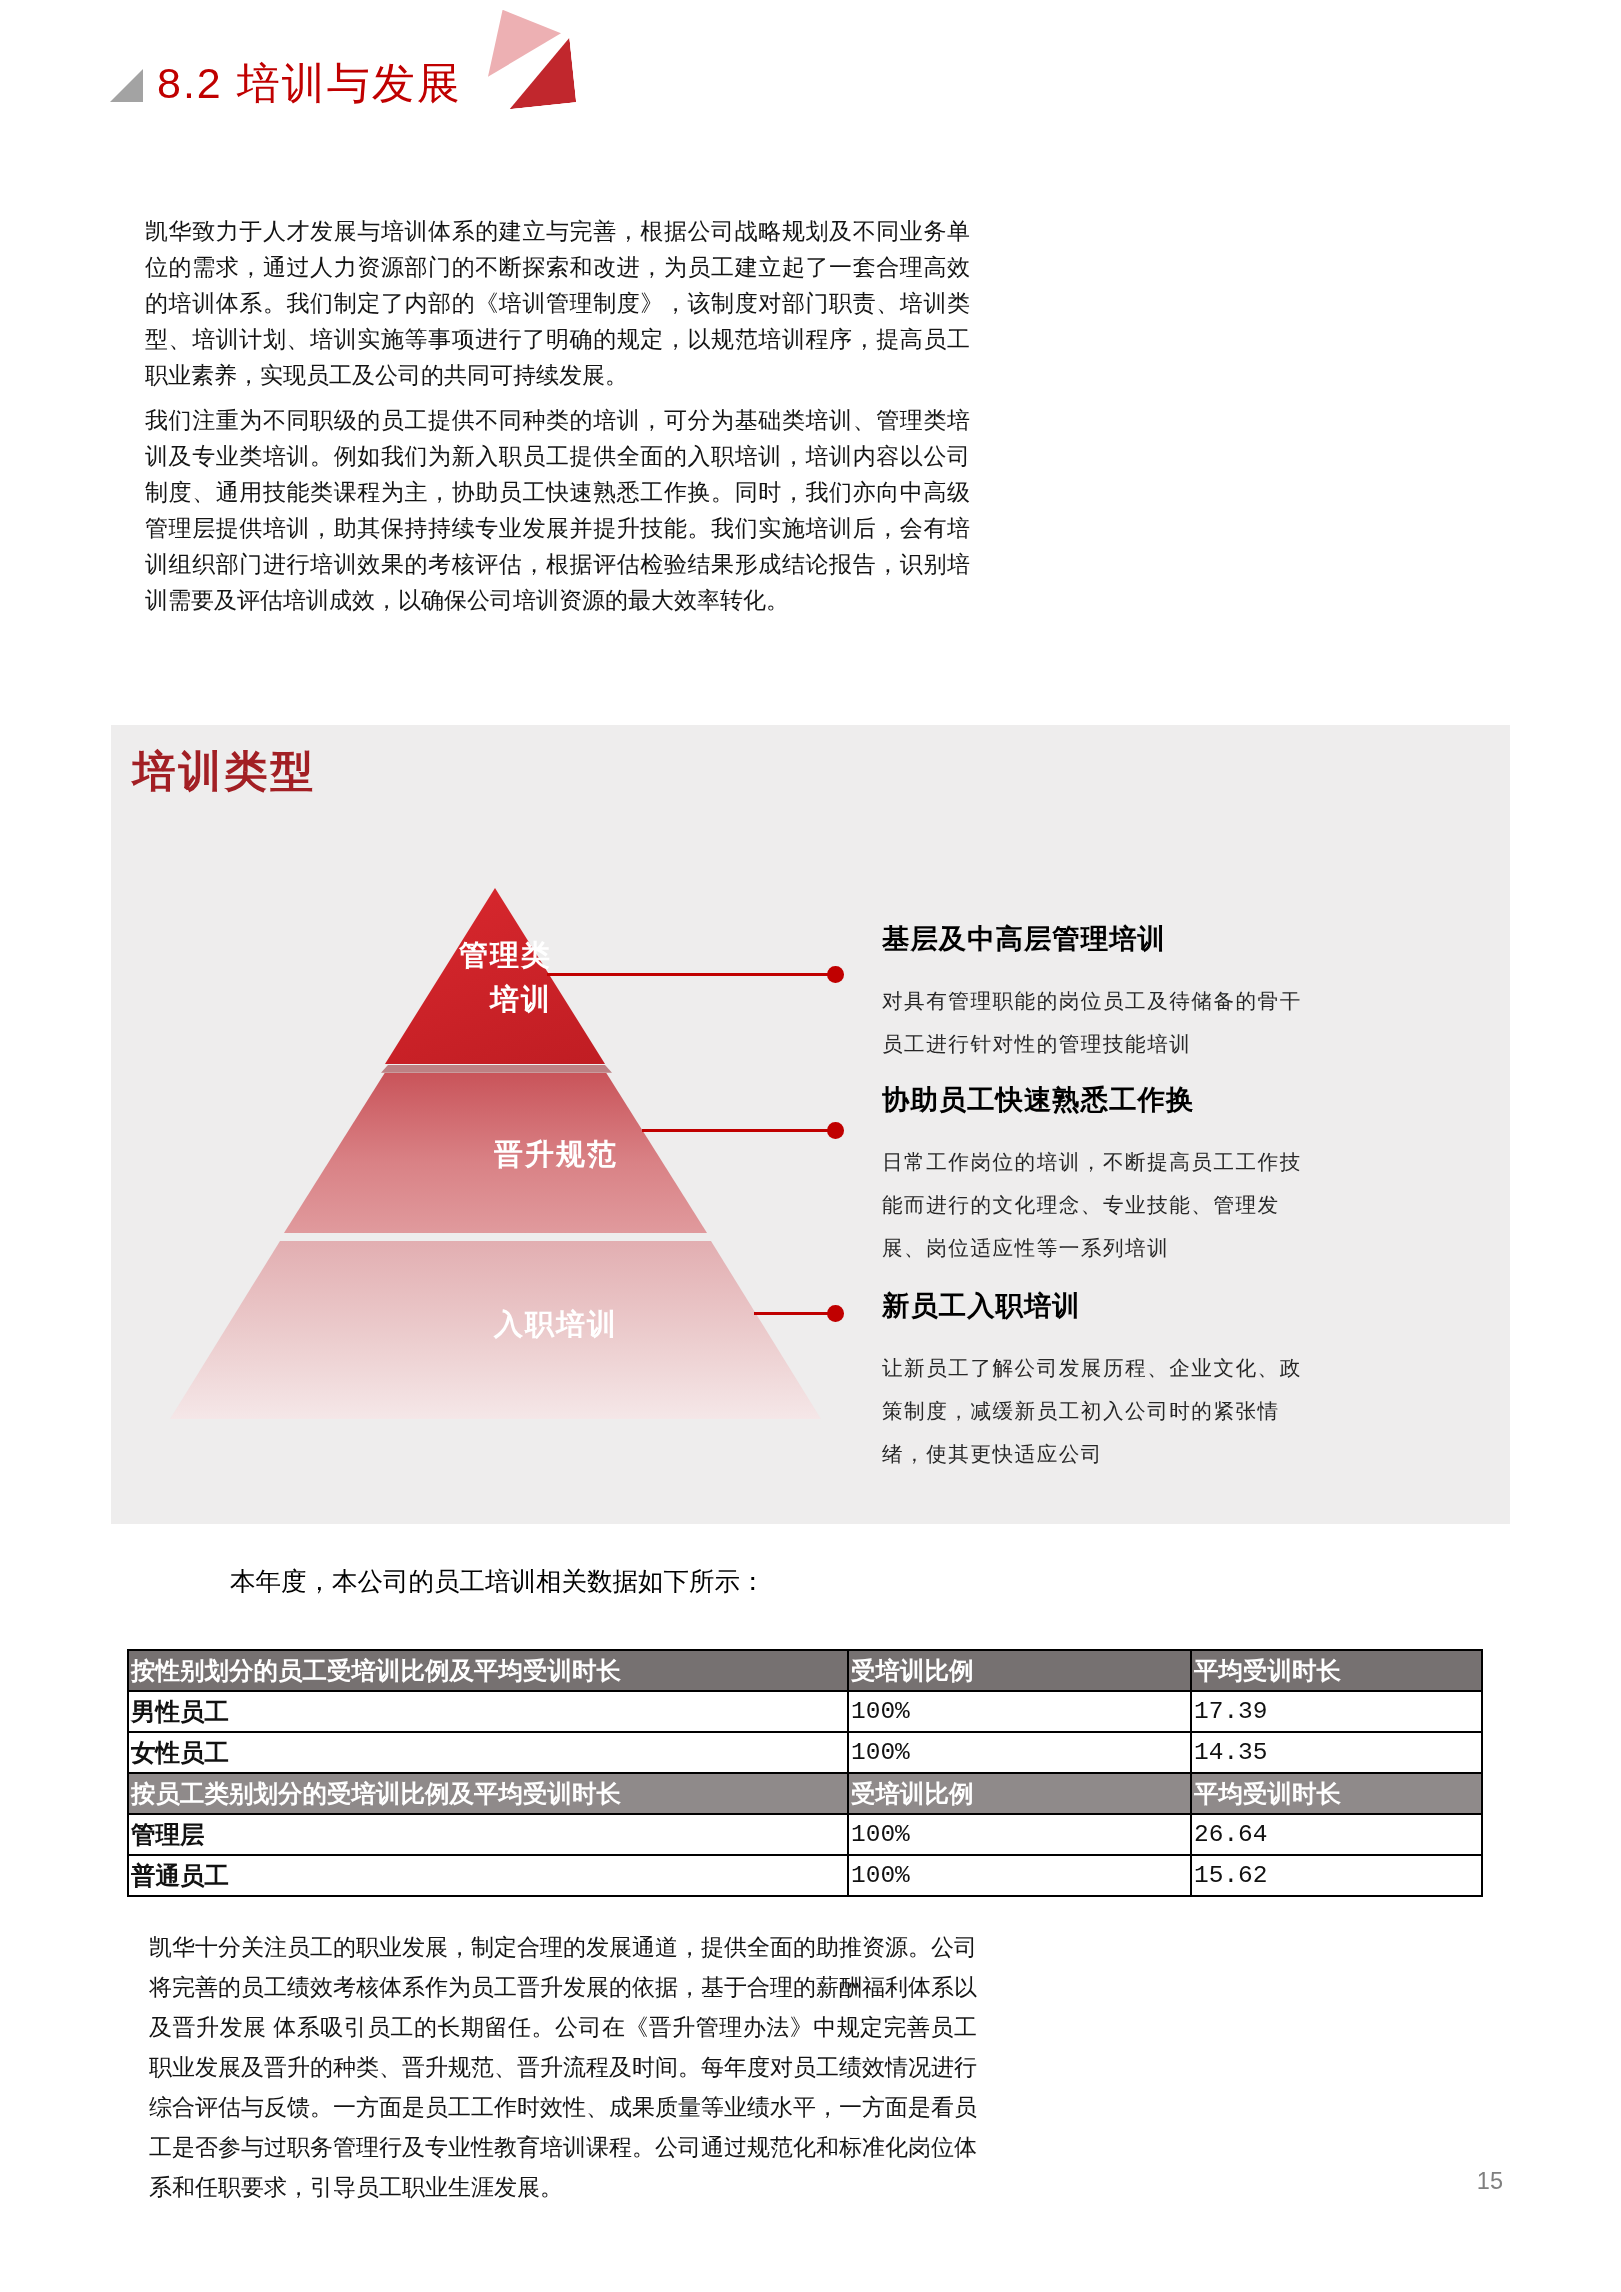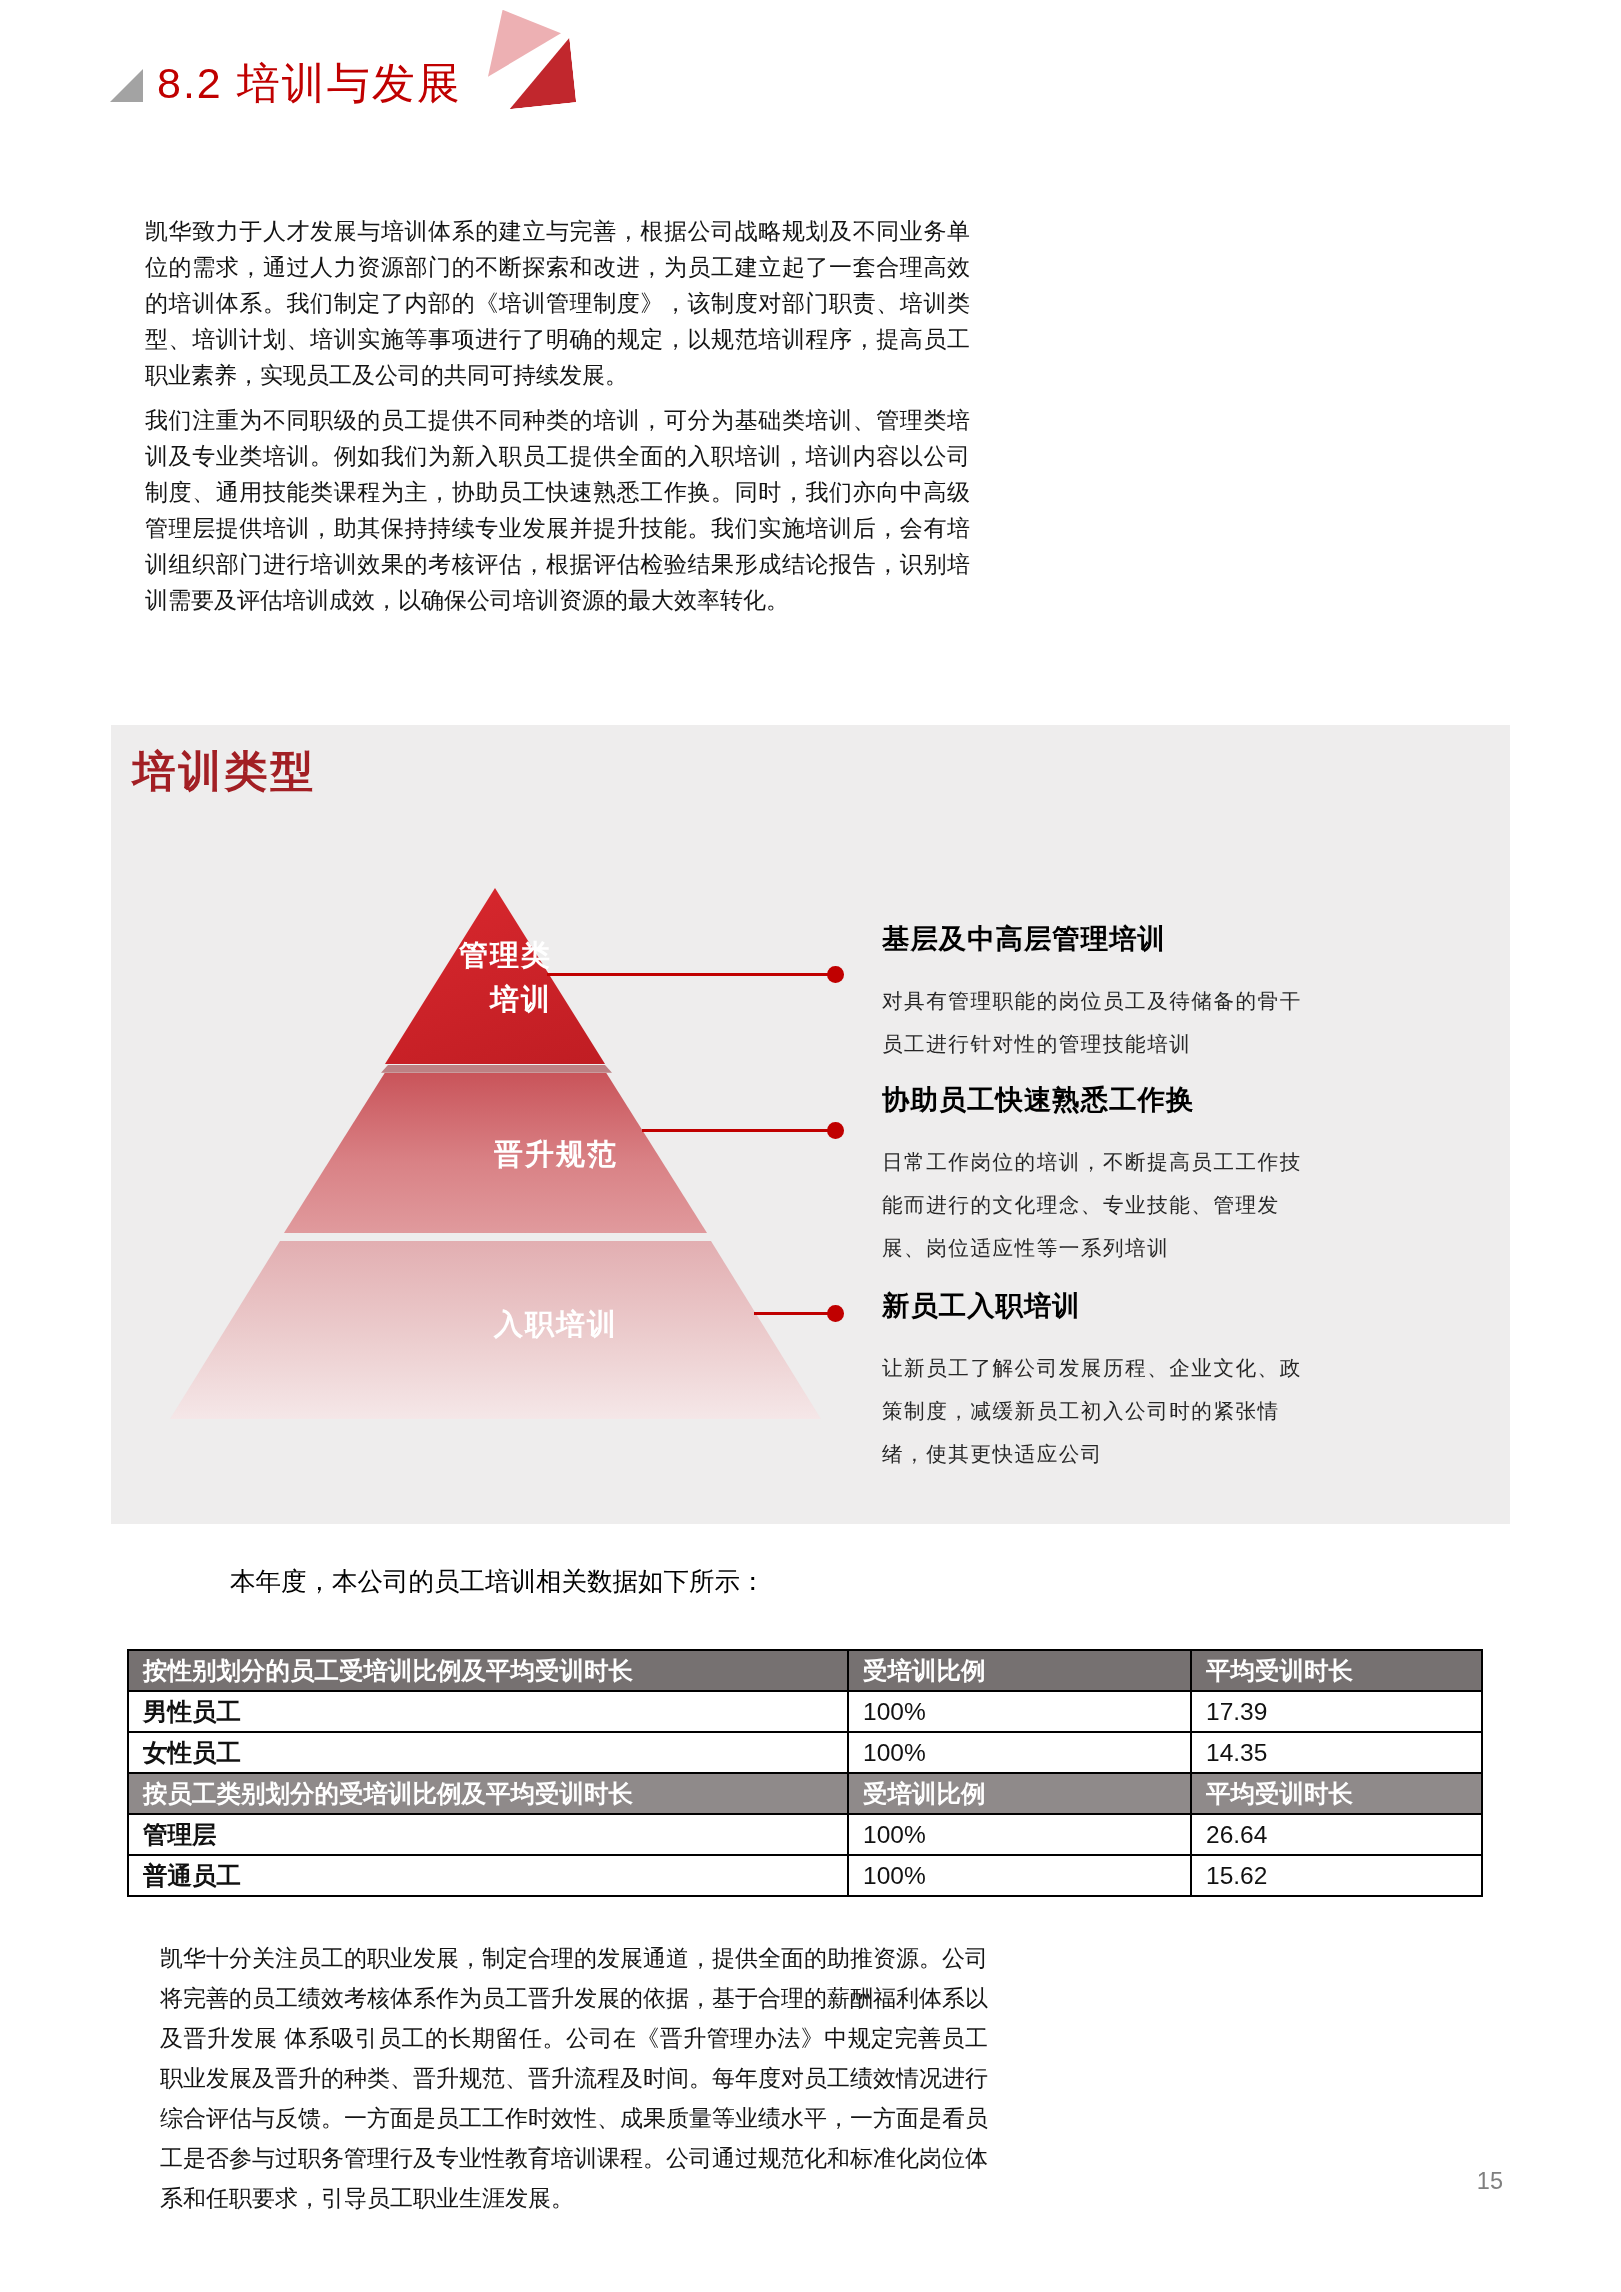--- a/index.html
+++ b/index.html
@@ -71,29 +71,29 @@
   .desc1{top:196px;}
   .desc2{top:357px;}
   .desc3{top:563px;}
 
   
   .data-intro{position:absolute;left:218px;top:1552px;margin:12px;font-size:25.5px;color:#000;}
 
   
   .train-table{position:absolute;left:127px;top:1649px;border-collapse:collapse;
     table-layout:fixed;width:1355px;}
-  .train-table td{border:2px solid #000;height:39px;padding:0 0 0 14px;
-    font-size:24.5px;vertical-align:middle;background:#fff;}
+  .train-table td{border:2px solid #000;height:39px;padding:0 0 0 2px;
+    font-size:24.5px;vertical-align:middle;background:#fff;font-family:Liberation Mono, monospace;}
   .train-table .hdr1 td{background:#767171;color:#fff;font-weight:bold;}
   .train-table .hdr2 td{background:#8f8a8a;color:#fff;font-weight:bold;}
   .train-table td.rowlabel{font-weight:bold;}
   .col1{width:720px;} .col2{width:343px;} .col3{width:291px;}
 
   
-  .closing{position:absolute;left:145px;top:1923px;width:828px;margin:15px;
+  .closing{position:absolute;left:145px;top:1923px;width:828px;margin:4px;
     font-size:23px;line-height:40px;text-align:justify;color:#141414;}
 
   .page-number{position:absolute;left:1460px;top:2168px;width:43px;
     font-size:23.5px;color:#7f7f7f;text-align:right;}
 </style>
 </head>
 <body>
 
 <div class="page">
 

